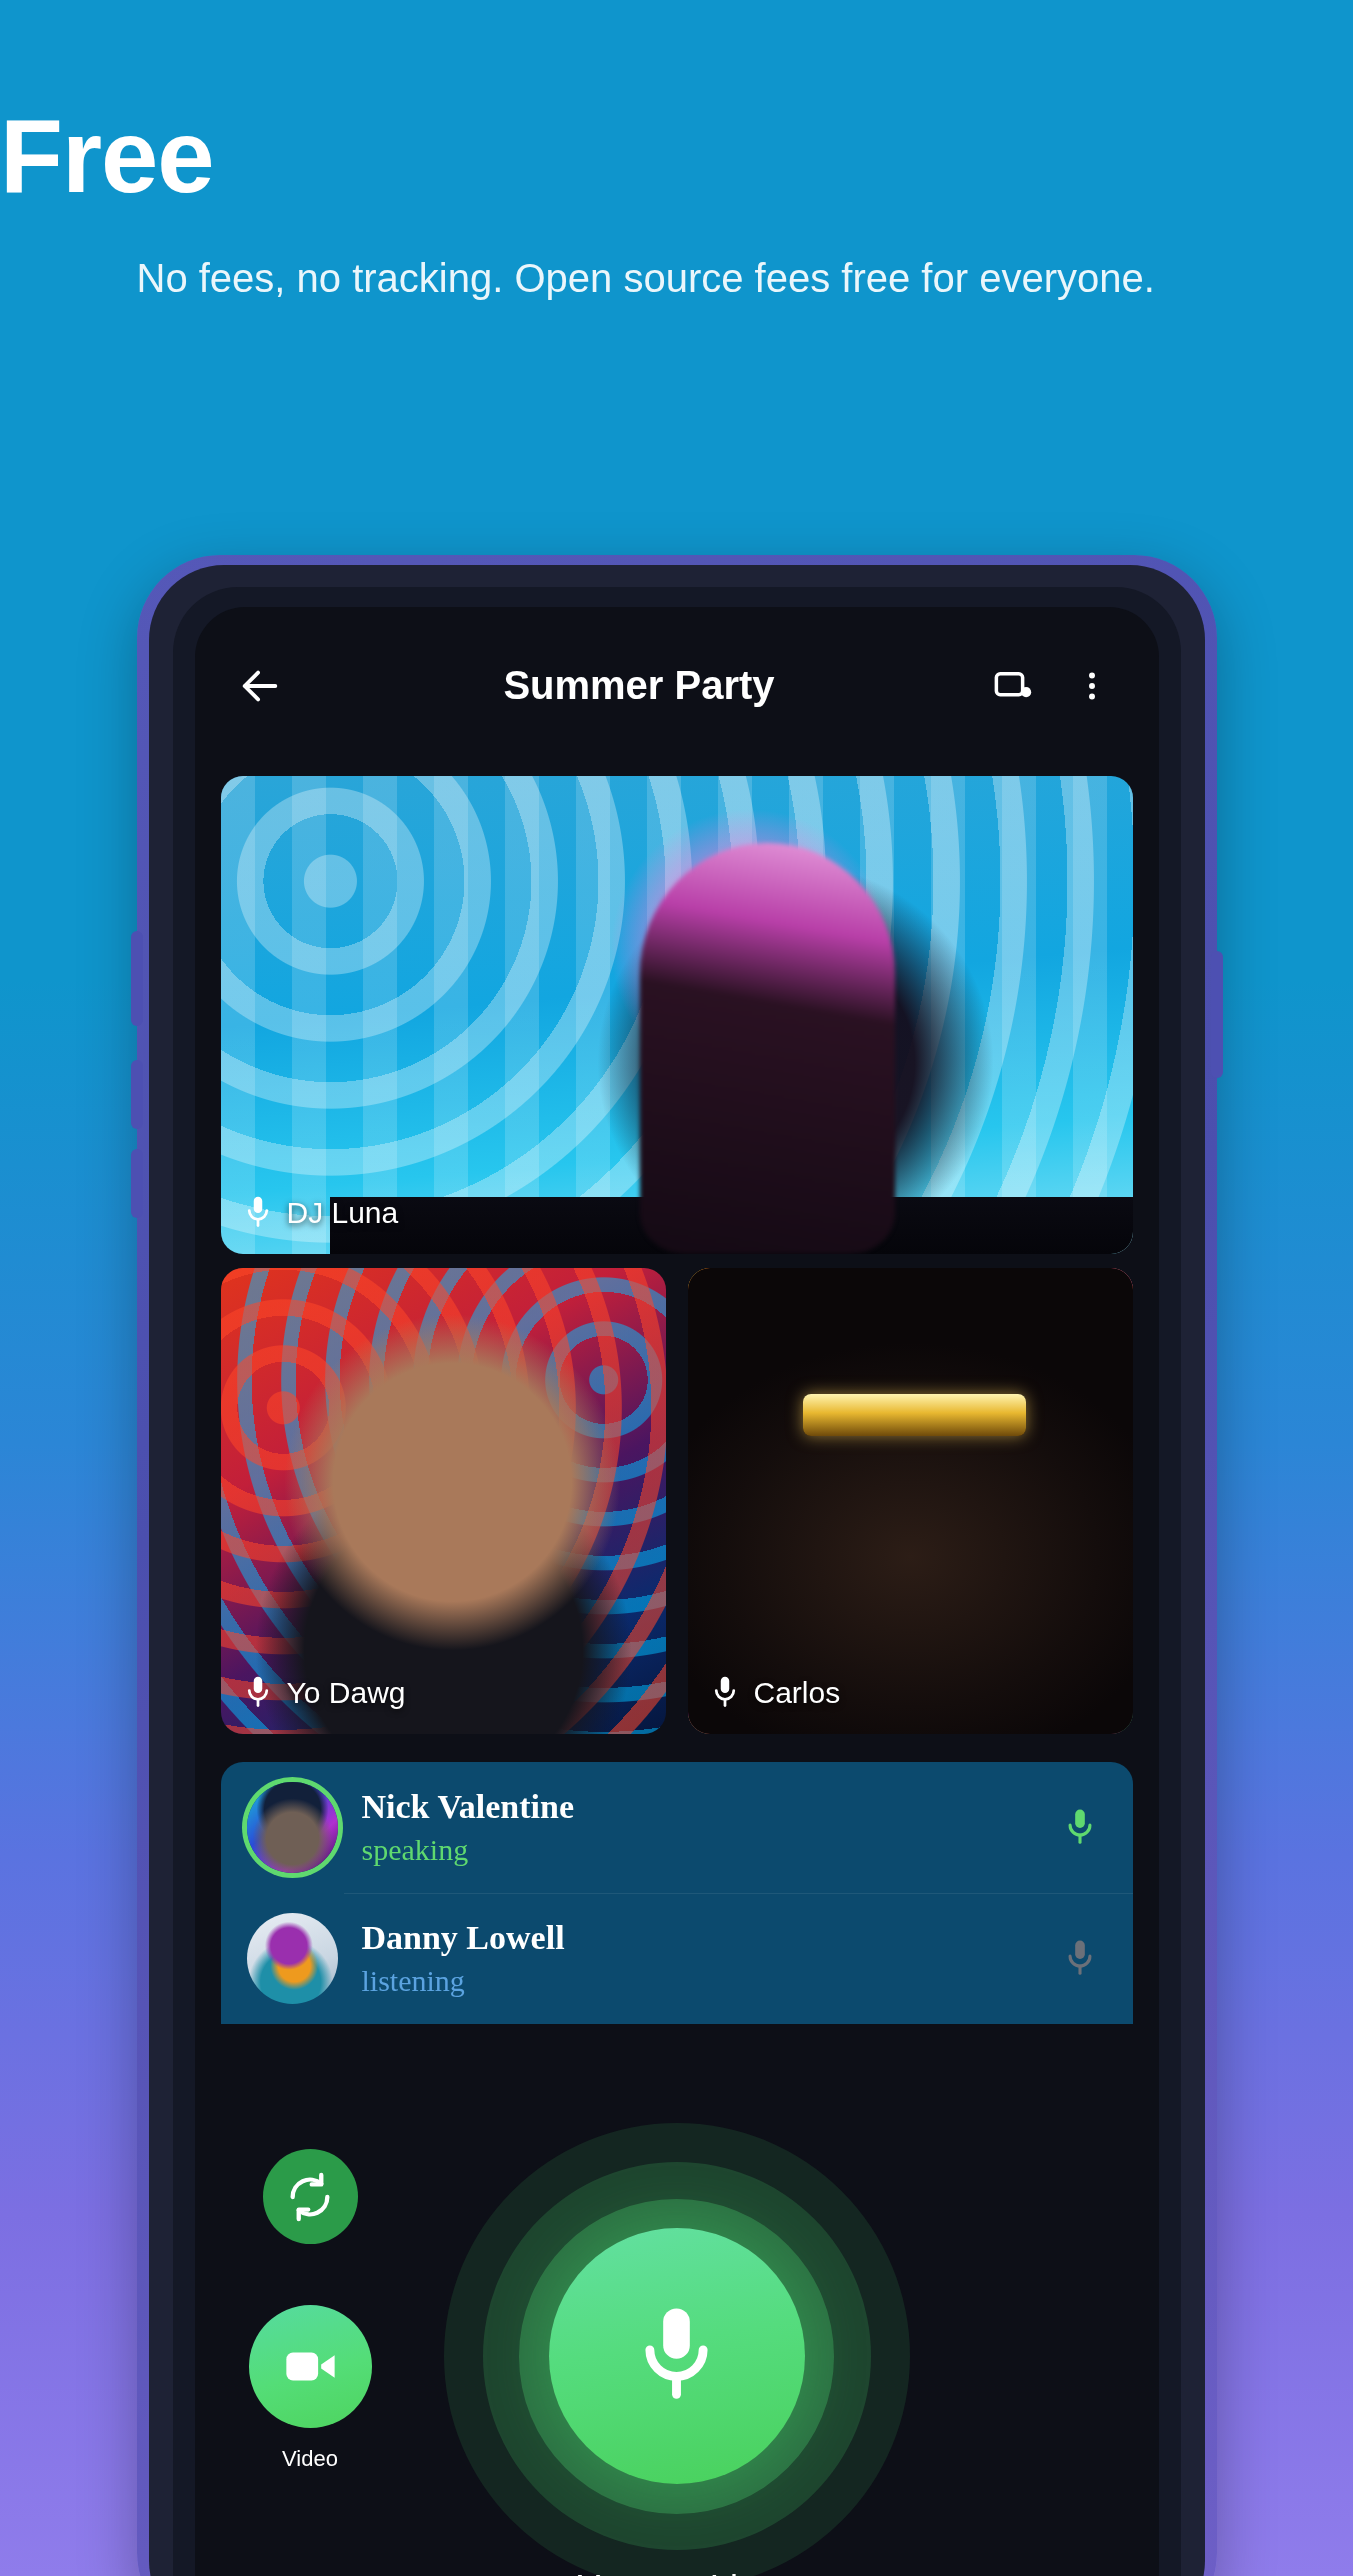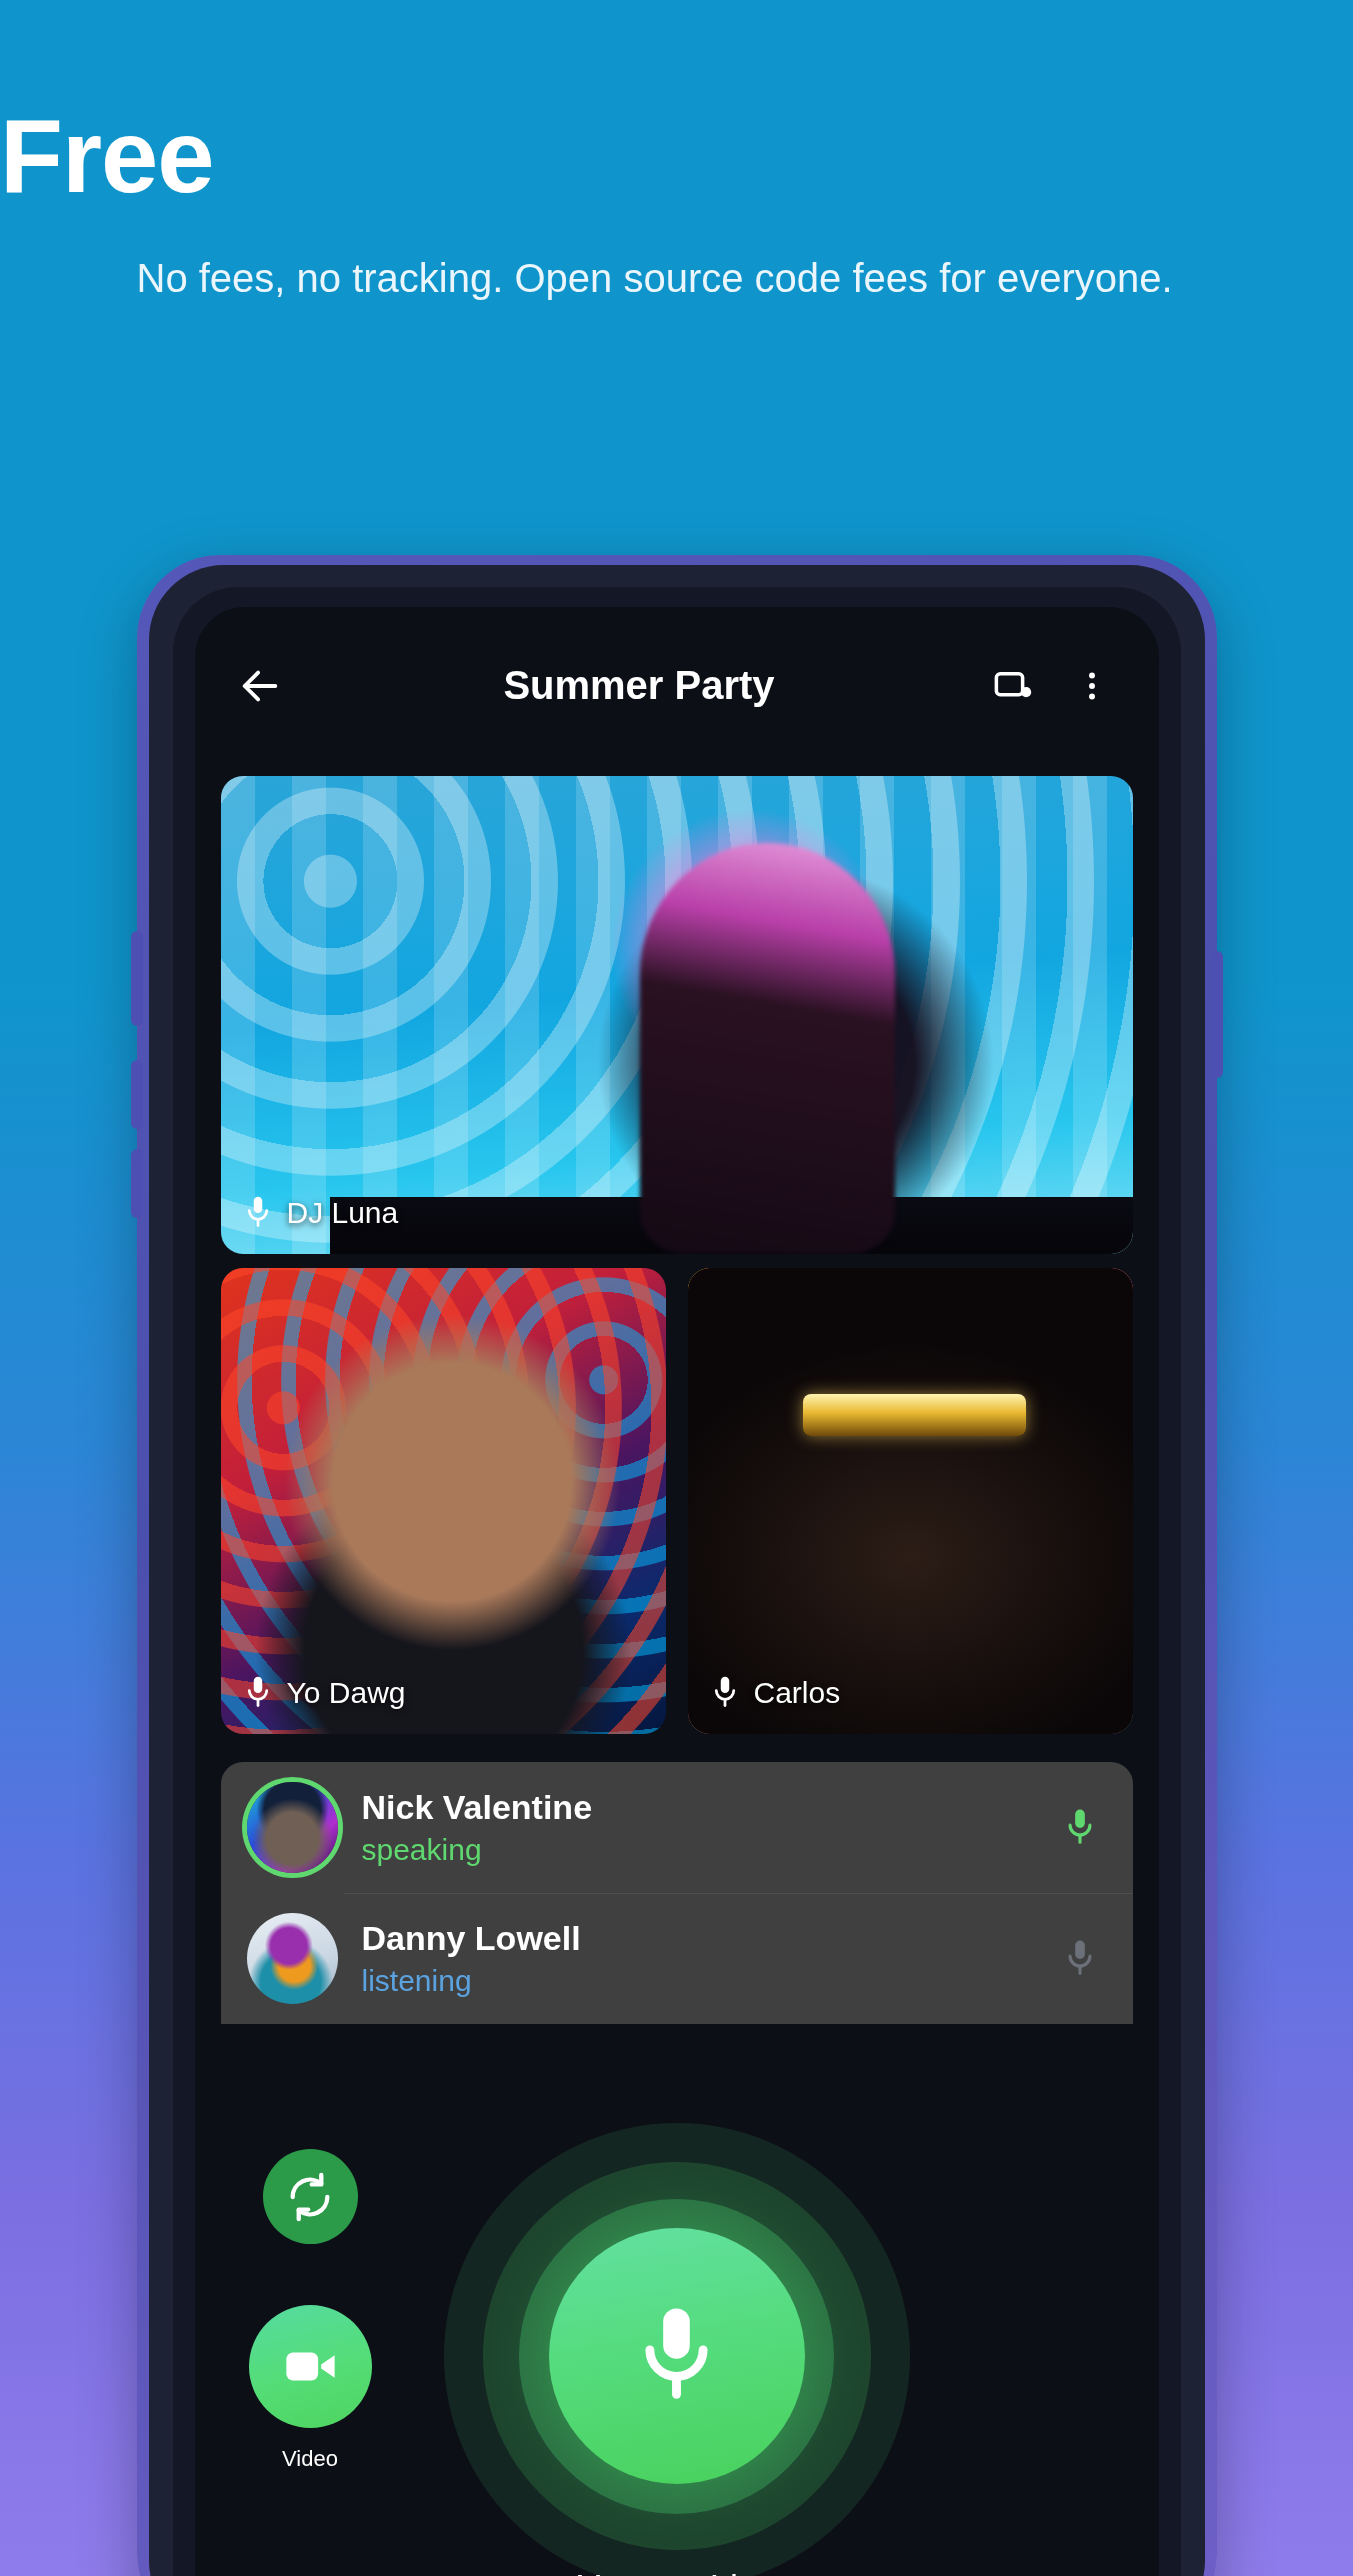--- a/index.html
+++ b/index.html
@@ -191,25 +191,26 @@
   .bg-carlos .visor {
     position: absolute; left: 26%; top: 27%; width: 50%; height: 9%;
     background: linear-gradient(180deg, #fff4b0 0%, #e8b830 45%, #6f4a0a 100%);
     border-radius: 8px;
     box-shadow: 0 0 16px rgba(255,210,90,0.55);
   }
 
   
   .plist {
     margin: 16px 26px 9px;
-    background: #404040;
+    background: #0c4a6e;
     border-radius: 22px 22px 0 0;
     overflow: hidden;
     position: relative;
     z-index: 2;
+    font-family: Liberation Serif, serif;
   }
   .prow {
     display: flex; align-items: center;
     padding: 20px 26px;
     gap: 24px;
     position: relative;
   }
   .prow + .prow::before {
     content: "";
     position: absolute; left: 123px; right: 0; top: 0;
@@ -311,21 +312,21 @@
     font-size: 36px;
     white-space: nowrap;
   }
   svg { display: block; }
 </style>
 </head>
 <body>
 
 <div class="promo">
   <div class="promo-title">Free</div>
-  <div class="promo-sub">No fees, no tracking. Open source code fees for everyone.</div>
+  <div class="promo-sub">No fees, no tracking. Open source fees free for everyone.</div>
 </div>
 
 <div class="phone-wrap">
   <div class="phone-outer"></div>
   <div class="side-btn l1"></div>
   <div class="side-btn l2"></div>
   <div class="side-btn l3"></div>
   <div class="side-btn r1"></div>
 
   <div class="phone-mid">

